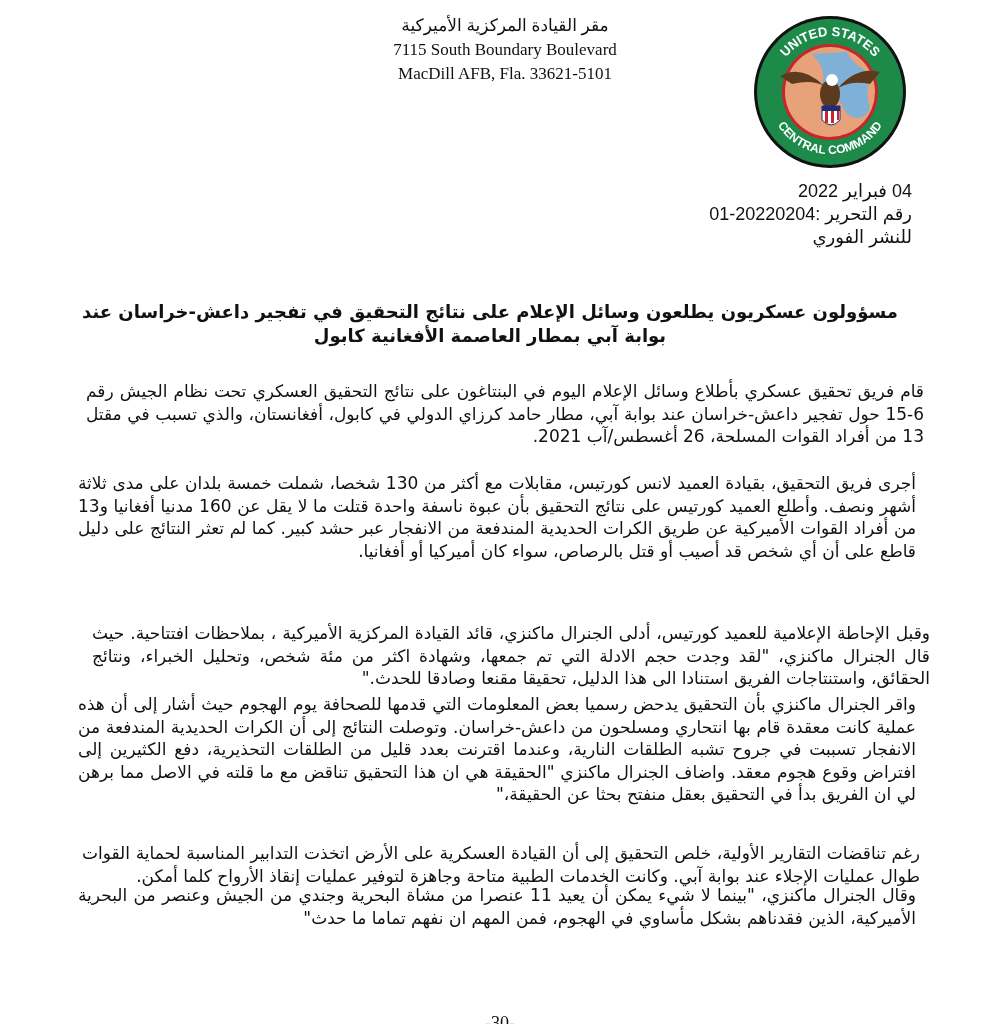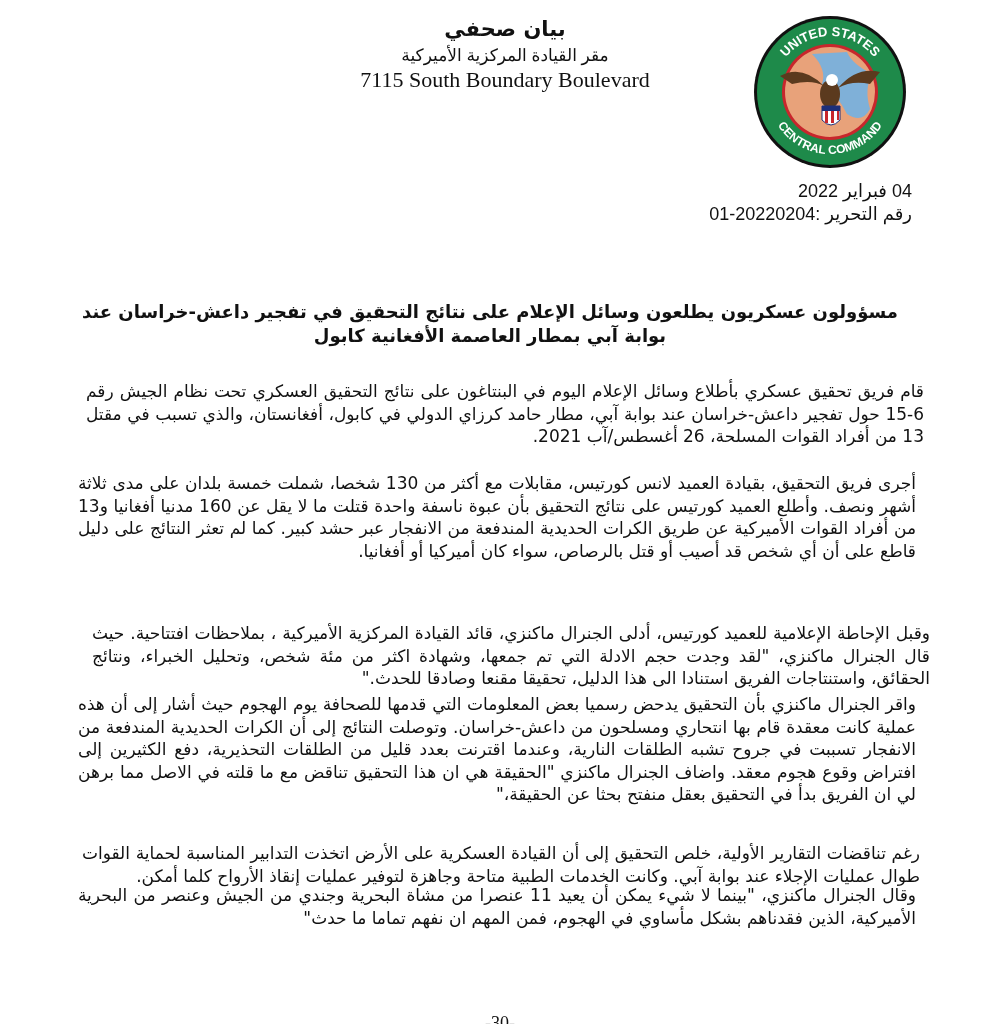--- a/index.html
+++ b/index.html
@@ -2,43 +2,43 @@
 <html><head>
   <meta charset="utf-8">
   <style>
     html, body { margin: 0; padding: 0; background: #ffffff; }
     body { width: 992px; height: 1024px; position: relative; overflow: hidden;
            font-family: "Liberation Sans", "DejaVu Sans", sans-serif; color: #111; }
     .header { position: absolute; left: 340px; top: 14px; width: 330px; text-align: center;
               font-family: "Liberation Serif", "DejaVu Serif", serif; }
     .header .title { font-family: "DejaVu Sans", sans-serif; font-weight: bold; font-size: 21px;
                      line-height: 30px; direction: rtl; }
-    .header .line { font-size: 22px; line-height: 24px; }
+    .header .line { font-size: 17px; line-height: 24px; }
     .header .line.ar { direction: rtl; font-family: Liberation Sans, sans-serif; font-size: 17px; }
     .seal { position: absolute; left: 752px; top: 14px; width: 156px; height: 156px; }
     .meta { position: absolute; right: 80px; top: 180px; direction: rtl; text-align: right;
             font-size: 18px; line-height: 23px; }
     .headline { position: absolute; left: 75px; width: 830px; top: 300px; direction: rtl;
                 text-align: center; font-weight: bold; font-size: 18px; line-height: 24px;
                 font-family: "DejaVu Sans", sans-serif; }
     .para { position: absolute; left: 78px; width: 838px; direction: rtl; text-align: justify;
             text-align-last: right; font-size: 17px; line-height: 22.5px;
             font-family: "DejaVu Sans", sans-serif; }
     .footer { position: absolute; left: 280px; width: 440px; top: 968px; text-align: center; }
     .footer .end { font-family: "Liberation Serif", serif; font-size: 18px; line-height: 22px; margin-top: 44px; }
     .footer .follow { direction: rtl; font-size: 17px; line-height: 24px; font-family: "DejaVu Sans", sans-serif; }
     .footer a { color: #1f5fb0; text-decoration: underline; }
   </style>
 </head>
 <body>
 
 <div class="header">
-  <div class="title">بيان صحفي</div>
   <div class="line ar">مقر القيادة المركزية الأميركية</div>
   <div class="line">7115 South Boundary Boulevard</div>
+  <div class="line">MacDill AFB, Fla. 33621-5101</div>
 </div>
 
 <div class="seal">
   <svg width="156" height="156" viewBox="0 0 156 156">
     <defs>
       <path id="topArc" d="M 22 78 A 56 56 0 0 1 134 78"></path>
       <path id="botArc" d="M 16 78 A 62 62 0 0 0 140 78"></path>
     </defs>
     <circle cx="78" cy="78" r="76" fill="#111"></circle>
     <circle cx="78" cy="78" r="73" fill="#1e8a4a"></circle>
@@ -59,20 +59,21 @@
     </text>
     <text font-family="Liberation Sans, sans-serif" font-size="12" fill="#fff" font-weight="bold">
       <textPath href="#botArc" startOffset="50%" text-anchor="middle">CENTRAL COMMAND</textPath>
     </text>
   </svg>
 </div>
 
 <div class="meta">
   <div>04 فبراير 2022</div>
   <div>رقم التحرير :20220204-01</div>
+  <div>للنشر الفوري</div>
 </div>
 
 <div class="headline">مسؤولون عسكريون يطلعون وسائل الإعلام على نتائج التحقيق في تفجير داعش-خراسان عند بوابة آبي بمطار العاصمة الأفغانية كابول</div>
 
 <p class="para" style="top:372px;margin:8px">قام فريق تحقيق عسكري بأطلاع وسائل الإعلام اليوم في البنتاغون على نتائج التحقيق العسكري تحت نظام الجيش رقم 6-15 حول تفجير داعش-خراسان عند بوابة آبي، مطار حامد كرزاي الدولي في كابول، أفغانستان، والذي تسبب في مقتل 13 من أفراد القوات المسلحة، 26 أغسطس/آب 2021.</p>
 <p class="para" style="top:472px;margin:0">أجرى فريق التحقيق، بقيادة العميد لانس كورتيس، مقابلات مع أكثر من 130 شخصا، شملت خمسة بلدان على مدى ثلاثة أشهر ونصف. وأطلع العميد كورتيس على نتائج التحقيق بأن عبوة ناسفة واحدة قتلت ما لا يقل عن 160 مدنيا أفغانيا و13 من أفراد القوات الأميركية عن طريق الكرات الحديدية المندفعة من الانفجار عبر حشد كبير. كما لم تعثر النتائج على دليل قاطع على أن أي شخص قد أصيب أو قتل بالرصاص، سواء كان أميركيا أو أفغانيا.</p>
 <p class="para" style="top:608px;margin:14px">وقبل الإحاطة الإعلامية للعميد كورتيس، أدلى الجنرال ماكنزي، قائد القيادة المركزية الأميركية ، بملاحظات افتتاحية. حيث قال الجنرال ماكنزي، "لقد وجدت حجم الادلة التي تم جمعها، وشهادة اكثر من مئة شخص، وتحليل الخبراء، ونتائج الحقائق، واستنتاجات الفريق استنادا الى هذا الدليل، تحقيقا مقنعا وصادقا للحدث."</p>
 <p class="para" style="top:693px;margin:0">واقر الجنرال ماكنزي بأن التحقيق يدحض رسميا بعض المعلومات التي قدمها للصحافة يوم الهجوم حيث أشار إلى أن هذه عملية كانت معقدة قام بها انتحاري ومسلحون من داعش-خراسان. وتوصلت النتائج إلى أن الكرات الحديدية المندفعة من الانفجار تسببت في جروح تشبه الطلقات النارية، وعندما اقترنت بعدد قليل من الطلقات التحذيرية، دفع الكثيرين إلى افتراض وقوع هجوم معقد. واضاف الجنرال ماكنزي "الحقيقة هي ان هذا التحقيق تناقض مع ما قلته في الاصل مما برهن لي ان الفريق بدأ في التحقيق بعقل منفتح بحثا عن الحقيقة،"</p>
 <p class="para" style="top:838px;margin:4px">رغم تناقضات التقارير الأولية، خلص التحقيق إلى أن القيادة العسكرية على الأرض اتخذت التدابير المناسبة لحماية القوات طوال عمليات الإجلاء عند بوابة آبي. وكانت الخدمات الطبية متاحة وجاهزة لتوفير عمليات إنقاذ الأرواح كلما أمكن.</p>
 <p class="para" style="top:884px;margin:0">وقال الجنرال ماكنزي، "بينما لا شيء يمكن أن يعيد 11 عنصرا من مشاة البحرية وجندي من الجيش وعنصر من البحرية الأميركية، الذين فقدناهم بشكل مأساوي في الهجوم، فمن المهم ان نفهم تماما ما حدث"</p>

